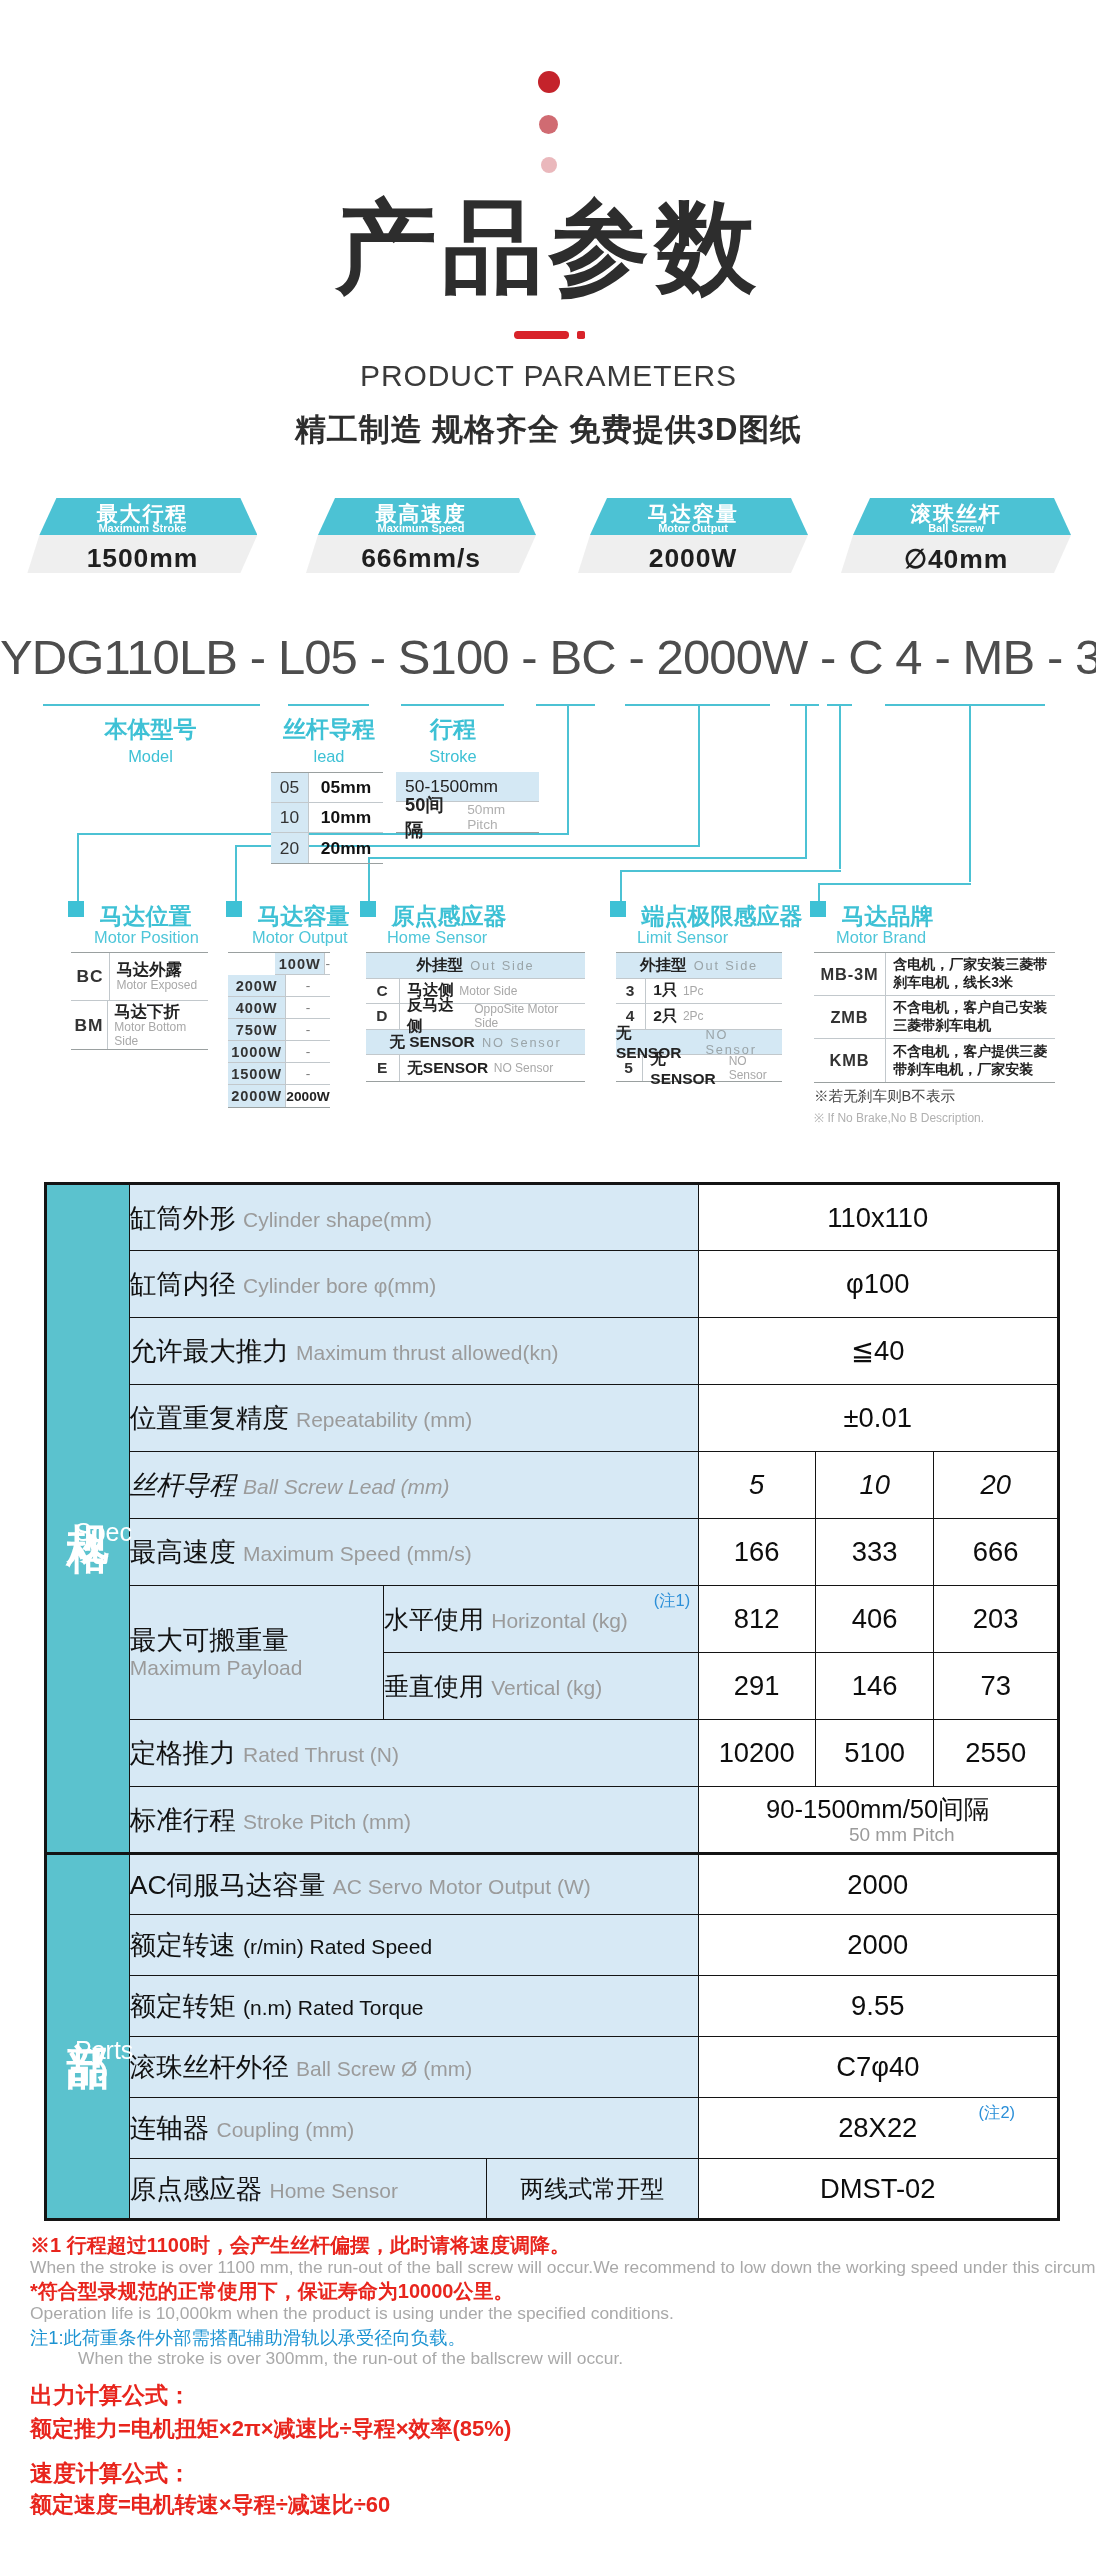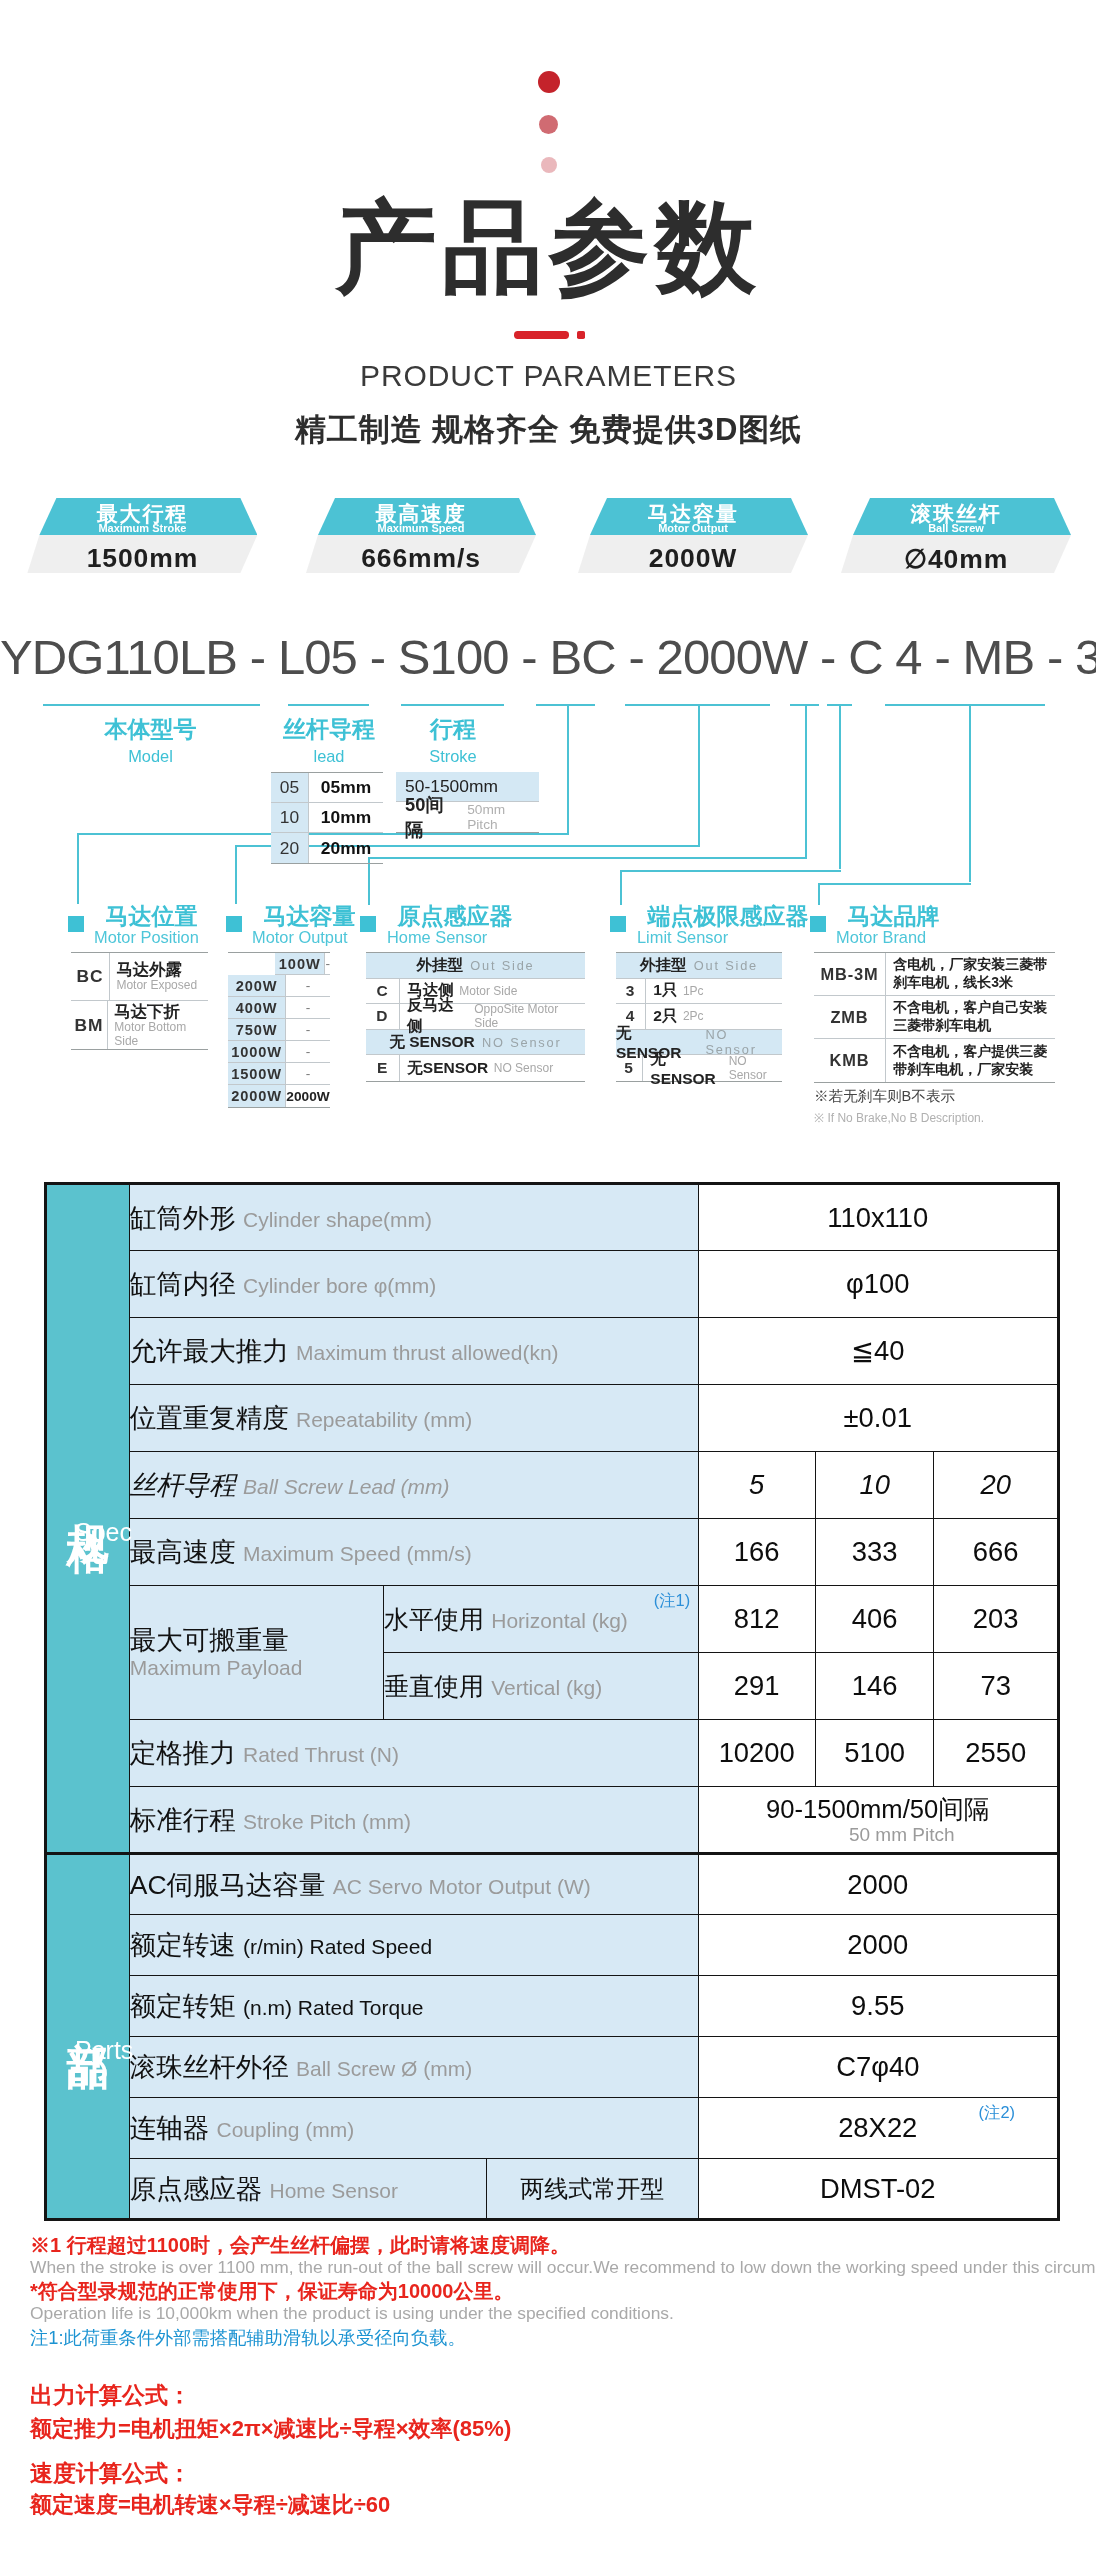--- a/index.html
+++ b/index.html
@@ -43,21 +43,21 @@
   .mini-row{display:flex;align-items:center;border-bottom:0.9px solid #c2c8cc;box-sizing:border-box;}
   .mini-row:last-child{border-bottom:none;}
   .cell-blue{background:#d4e8f4;}
   .lead-c1{width:37px;text-align:center;font-size:17.4px;color:#333;align-self:stretch;
     display:flex;align-items:center;justify-content:center;border-right:0.9px solid #c2c8cc;}
   .lead-c2{flex:1;text-align:center;font-size:17.4px;font-weight:700;color:#111;}
   .stroke-r1{font-size:17.4px;color:#222;padding-left:9.1px;}
   .stroke-zh{font-size:18.3px;font-weight:700;color:#222;padding-left:9.1px;}
   .stroke-en{font-size:13.7px;color:#b0b0b0;margin-left:5.5px;}
 
-  .block-hdr{position:absolute;display:flex;align-items:flex-end;gap:21px;}
+  .block-hdr{position:absolute;display:flex;align-items:flex-start;gap:15px;}
   .block-hdr .sq{width:16.4px;height:16.4px;background:#3ec1d5;}
   .block-hdr .h-zh{font-size:23px;font-weight:800;color:#3ec1d5;white-space:nowrap;}
   .block-en{position:absolute;font-size:16.4px;color:#4ec6d9;white-space:nowrap;}
 
   .code-cell{display:flex;align-items:center;justify-content:center;align-self:stretch;
     font-weight:700;color:#333;border-right:0.9px solid #c2c8cc;letter-spacing:0.9px;}
   .b1-zh{font-size:16.4px;font-weight:700;color:#222;display:block;line-height:1.1;}
   .b1-en{font-size:12px;color:#a8a8a8;display:block;line-height:1.2;}
   .grp-row{justify-content:center;gap:7.3px;}
   .grp-zh{font-size:15.5px;font-weight:700;color:#222;}
@@ -455,20 +455,21 @@
       </tr>
     </tbody>
       </table>
   </div>
 
   <div class="fn note-red" style="top:2232px;">※1 行程超过1100时，会产生丝杆偏摆，此时请将速度调降。</div>
   <div class="fn note-gray" style="top:2257px;">When the stroke is over 1100 mm, the run-out of the ball screw will occur.We recommend to low down the working speed under this circumstances.</div>
   <div class="fn note-red" style="top:2278px;">*符合型录规范的正常使用下，保证寿命为10000公里。</div>
   <div class="fn note-gray" style="top:2303px;">Operation life is 10,000km when the product is using under the specified conditions.</div>
   <div class="fn note-blue" style="top:2325px;">注1:此荷重条件外部需搭配辅助滑轨以承受径向负载。</div>
+  <div class="fn note-gray" style="top:2348px;left:78px;">When the stroke is over 300mm, the run-out of the ballscrew will occur.</div>
 
   <div class="fn formula-title" style="top:2380px;">出力计算公式：</div>
   <div class="fn formula" style="top:2414px;">额定推力=电机扭矩×2π×减速比÷导程×效率(85%)</div>
   <div class="fn formula-title" style="top:2458px;">速度计算公式：</div>
   <div class="fn formula" style="top:2490px;">额定速度=电机转速×导程÷减速比÷60</div>
 
 </div>
 
 
 </body></html>

